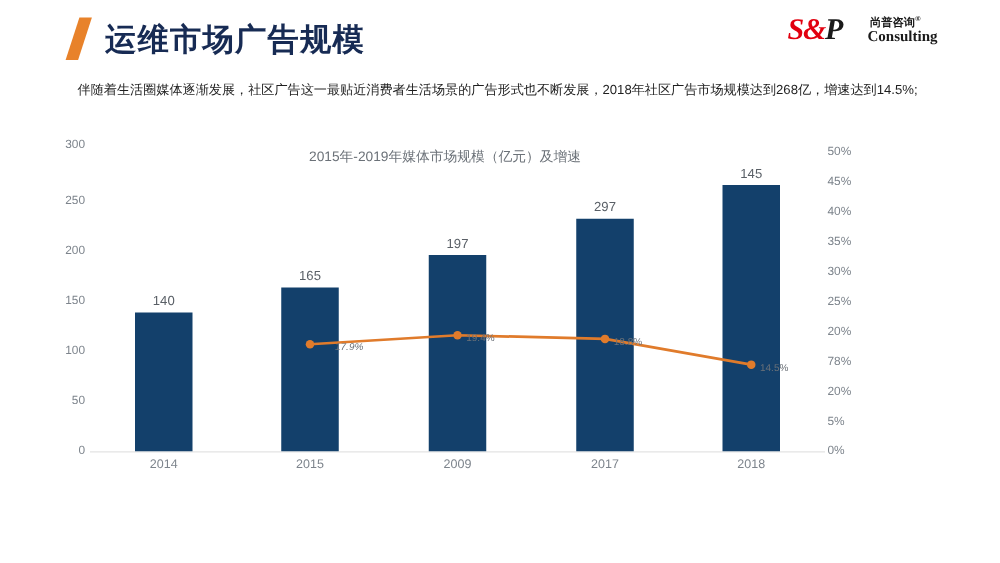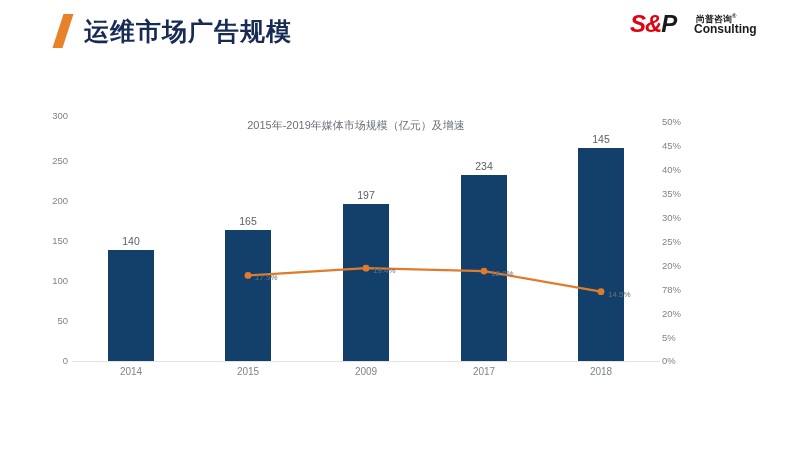--- a/index.html
+++ b/index.html
@@ -5,21 +5,21 @@
   html,body{margin:0;padding:0;}
   body{
     width:800px;height:450px;overflow:hidden;
     background:#ffffff;
     font-family:"Liberation Sans","DejaVu Sans",sans-serif;
     -webkit-font-smoothing:antialiased;
   }
   .slide{position:relative;width:800px;height:450px;background:#fff;}
 
   
-  .header{position:absolute;left:0;top:0;width:776px;height:56px;}
+  .header{position:absolute;left:0;top:0;width:776px;height:56px;font-family:Liberation Serif, serif;}
   .accent-slash{
     position:absolute;left:58px;top:14px;width:10px;height:34px;
     background:#e8822a;transform:skewX(-18deg);
   }
   .slide-title{
     position:absolute;left:84px;top:15px;
     font-size:25px;font-weight:bold;color:#172b54;
     letter-spacing:1px;white-space:nowrap;
   }
   
@@ -95,20 +95,21 @@
     <div class="accent-slash"></div>
     <div class="slide-title">运维市场广告规模</div>
 
     <div class="logo">
       <div class="logo-sp"><span>S&amp;</span><span class="pch">P</span></div>
       <div class="logo-cn"><span>尚普咨询</span><span class="logo-reg">®</span></div>
       <div class="logo-en">Consulting</div>
     </div>
   </div>
 
+  <div class="subtitle">伴随着生活圈媒体逐渐发展，社区广告这一最贴近消费者生活场景的广告形式也不断发展，2018年社区广告市场规模达到268亿，增速达到14.5%;</div>
 
   <div class="chart">
     <div class="chart-title">2015年-2019年媒体市场规模（亿元）及增速</div>
 
     <div class="ytick ytick-left" style="top:7px">300</div>
     <div class="ytick ytick-left" style="top:52px">250</div>
     <div class="ytick ytick-left" style="top:92px">200</div>
     <div class="ytick ytick-left" style="top:132px">150</div>
     <div class="ytick ytick-left" style="top:172px">100</div>
     <div class="ytick ytick-left" style="top:212px">50</div>
@@ -132,32 +133,32 @@
 
       <div class="bar" style="left:36px;  height:111.5px;"></div>
       <div class="bar" style="left:153px; height:131.5px;"></div>
       <div class="bar" style="left:271px; height:156.9px;"></div>
       <div class="bar" style="left:389px; height:186.4px;"></div>
       <div class="bar" style="left:506px; height:213.5px;"></div>
 
       <div class="bar-label" style="left:29px;  top:112.5px;">140</div>
       <div class="bar-label" style="left:146px; top:92.5px;">165</div>
       <div class="bar-label" style="left:264px; top:67.1px;">197</div>
-      <div class="bar-label" style="left:382px; top:37.6px;">234</div>
+      <div class="bar-label" style="left:382px; top:37.6px;">297</div>
       <div class="bar-label" style="left:499px; top:10.5px;">145</div>
 
       <svg class="line-svg" viewBox="0 0 588 239" preserveAspectRatio="none">
         <polyline points="176,153.4 294,146.2 412,149.1 529,169.7" fill="none" stroke="#e07b2b" stroke-width="2.2" stroke-linejoin="round" stroke-linecap="round"></polyline>
         <circle cx="176" cy="153.4" r="3.4" fill="#e07b2b"></circle>
         <circle cx="294" cy="146.2" r="3.4" fill="#e07b2b"></circle>
         <circle cx="412" cy="149.1" r="3.4" fill="#e07b2b"></circle>
         <circle cx="529" cy="169.7" r="3.4" fill="#e07b2b"></circle>
       </svg>
 
-      <div class="pct-label" style="left:183px; top:151px;font-style:italic;">17.9%</div>
+      <div class="pct-label" style="left:196px; top:151px;font-style:italic;">17.9%</div>
       <div class="pct-label" style="left:301px; top:144px;">19.4%</div>
       <div class="pct-label" style="left:419px; top:147px;">18.8%</div>
       <div class="pct-label" style="left:536px; top:168px;">14.5%</div>
     </div>
 
     <div class="xtick" style="left:91px;">2014</div>
     <div class="xtick" style="left:208px;">2015</div>
     <div class="xtick" style="left:326px;">2009</div>
     <div class="xtick" style="left:444px;">2017</div>
     <div class="xtick" style="left:561px;">2018</div>

